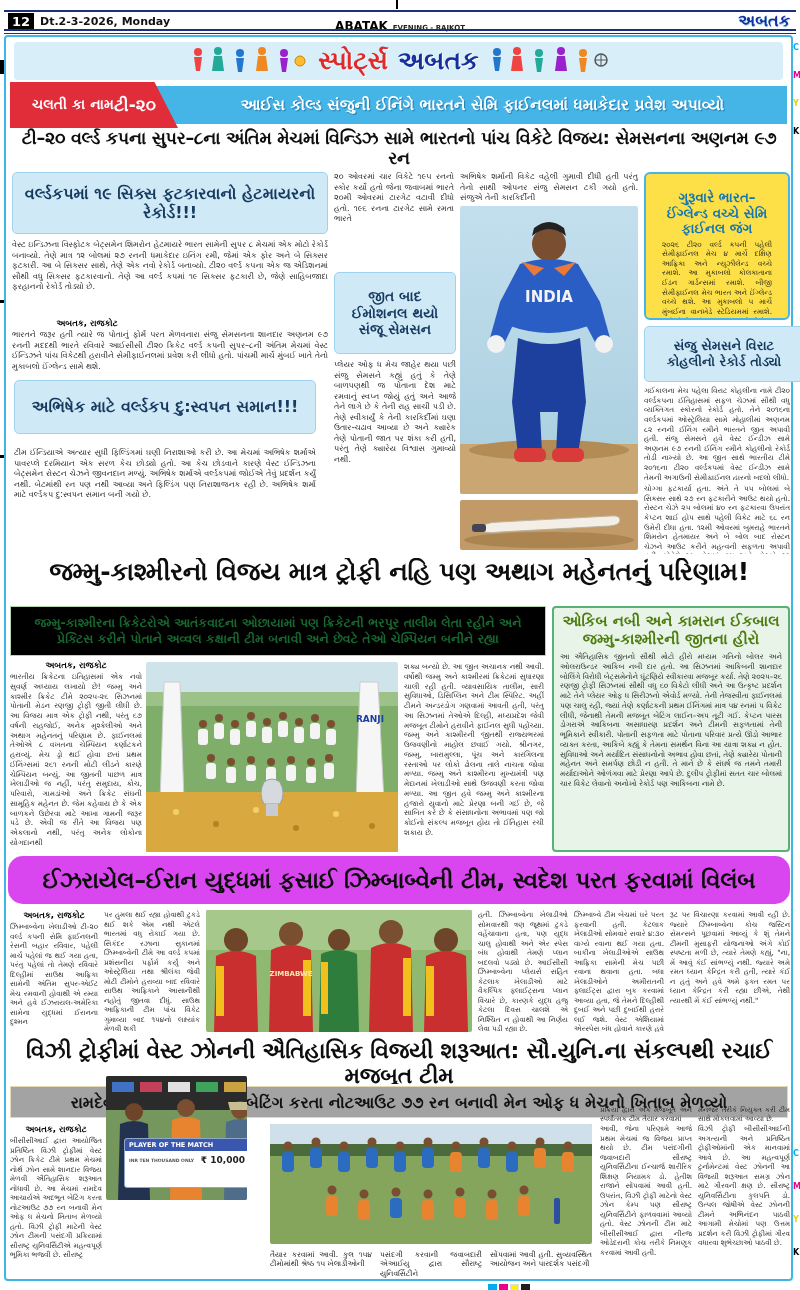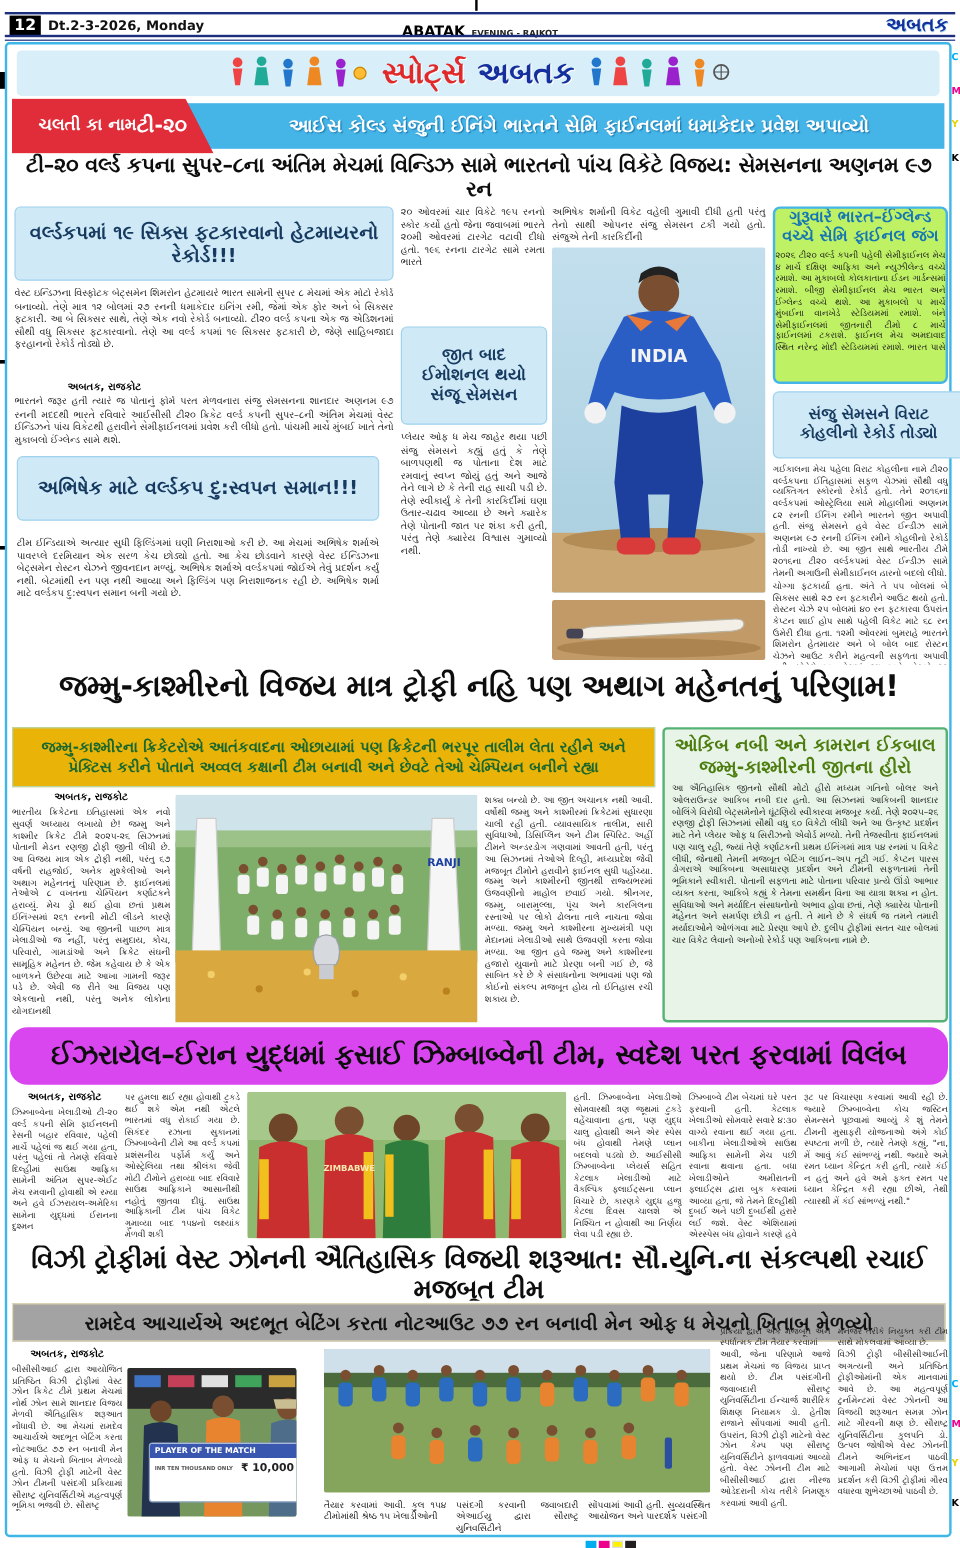--- a/index.html
+++ b/index.html
@@ -144,31 +144,31 @@
 
   <div class="abs photo" style="left:460px;top:500px;width:178px;height:50px;">
     <svg width="178" height="50" viewBox="0 0 178 50">
       <rect width="178" height="50" fill="#c29a68"></rect>
       <ellipse cx="89" cy="40" rx="85" ry="8" fill="#ab8450"></ellipse>
       <path d="M20 30 Q22 22 40 22 L150 16 Q160 15 160 20 Q160 25 150 26 L40 32 Q24 34 20 30 Z" fill="#f3efe6" stroke="#b9b29f" stroke-width="1"></path>
       <rect x="12" y="24" width="14" height="8" rx="3" fill="#445"></rect>
     </svg>
   </div>
 
-  <div class="abs" style="left:644px;top:172px;width:146px;height:148px;background:#bef264;border:2px solid #45b4e6;
-       border-radius:6px;padding:0;box-sizing:border-box;overflow:hidden;">
+  <div class="abs" style="left:644px;top:172px;width:146px;height:148px;background:#fde047;border:2px solid #45b4e6;
+       border-radius:6px;padding:16px;box-sizing:border-box;overflow:hidden;">
     <div style="font-weight:bold;font-size:13.5px;color:#1576b5;text-align:center;line-height:1.15;">ગુરૂવારે ભારત–ઈંગ્લેન્ડ વચ્ચે સેમિ ફાઈનલ જંગ</div>
     <div class="col" style="margin-top:3px;font-size:7.3px;height:86px;">૨૦૨૬ ટી૨૦ વર્લ્ડ કપની પહેલી સેમીફાઈનલ મેચ ૪ માર્ચે દક્ષિણ આફ્રિકા અને ન્યુઝીલેન્ડ વચ્ચે રમાશે. આ મુકાબલો કોલકાતાના ઈડન ગાર્ડન્સમાં રમાશે. બીજી સેમીફાઈનલ મેચ ભારત અને ઈંગ્લેન્ડ વચ્ચે થશે. આ મુકાબલો ૫ માર્ચે મુંબઈના વાનખેડે સ્ટેડિયમમાં રમાશે. બંને સેમીફાઈનલમાં જીતનારી ટીમો ૮ માર્ચે ફાઈનલમાં ટકરાશે. ફાઈનલ મેચ અમદાવાદ સ્થિત નરેન્દ્ર મોદી સ્ટેડિયમમાં રમાશે. ભારત પાસે ઈતિહાસ રચવાની તક હશે, કારણ કે અત્યાર સુધીના ઈતિહાસમાં કોઈ પણ ટીમે સતત ૨ વાર ટી૨૦ વર્લ્ડ કપનો ખિતાબ જીત્યો નથી.</div>
   </div>
   <div class="abs bluebox" style="left:644px;top:326px;width:160px;height:56px;font-size:13px;">સંજુ સેમસને વિરાટ કોહલીનો રેકોર્ડ તોડ્યો</div>
   <div class="abs col" style="left:644px;top:386px;width:146px;height:94px;font-size:7.3px;">ગઈકાલના મેચ પહેલા વિરાટ કોહલીના નામે ટી૨૦ વર્લ્ડકપના ઈતિહાસમાં સફળ ચેઝમાં સૌથી વધુ વ્યક્તિગત સ્કોરનો રેકોર્ડ હતો. તેને ૨૦૧૬ના વર્લ્ડકપમાં ઓસ્ટ્રેલિયા સામે મોહાલીમાં અણનમ ૮૨ રનની ઈનિંગ રમીને ભારતને જીત અપાવી હતી. સંજુ સેમસને હવે વેસ્ટ ઈન્ડીઝ સામે અણનમ ૯૭ રનની ઈનિંગ રમીને કોહલીનો રેકોર્ડ તોડી નાખ્યો છે. આ જીત સાથે ભારતીય ટીમે ૨૦૧૬ના ટી૨૦ વર્લ્ડકપમાં વેસ્ટ ઈન્ડીઝ સામે તેમની અગાઉની સેમીફાઈનલ હારનો બદલો લીધો.</div>
   <div class="abs col" style="left:644px;top:484px;width:146px;height:70px;font-size:7.3px;">ચોગ્ગા ફટકાર્યા હતા. અંતે તે ૫૫ બોલમાં બે સિક્સર સાથે ૨૭ રન ફટકારીને આઉટ થયો હતો. રોસ્ટન ચેઝે ૨૫ બોલમાં ૪૦ રન ફટકારવા ઉપરાંત કેપ્ટન શાઈ હોપ સાથે પહેલી વિકેટ માટે ૬૮ રન ઉમેરી દીધા હતા. ૧૨મી ઓવરમાં બુમરાહે ભારતને શિમરોન હેતમાયર અને બે બોલ બાદ રોસ્ટન ચેઝને આઉટ કરીને મહત્વની સફળતા અપાવી હતી. પોવેલે ૧૯ બોલમાં ૩૪ અને હોલ્ડરે ૨૨ બોલમાં ૩૭ રન ફટકાર્યા હતા. ભારત માટે જસપ્રિત બુમરાહે ચાર ઓવરમાં ૩૬ રન આપીને બે વિકેટ લીધી હતી.</div>
 
   <div class="abs headline" style="left:8px;top:558px;width:782px;height:44px;font-size:25px;">જમ્મુ-કાશ્મીરનો વિજય માત્ર ટ્રોફી નહિ પણ અથાગ મહેનતનું પરિણામ!</div>
-  <div class="abs" style="left:10px;top:606px;width:536px;height:50px;background:#eab308;border:1px solid #b7d6ab;
+  <div class="abs" style="left:10px;top:606px;width:536px;height:50px;background:#000000;border:1px solid #b7d6ab;
        display:flex;align-items:center;justify-content:center;text-align:center;font-weight:bold;
        font-size:12.5px;color:#17672f;line-height:1.25;padding:2px 8px;box-sizing:border-box;">જમ્મુ-કાશ્મીરના ક્રિકેટરોએ આતંકવાદના ઓછાયામાં પણ ક્રિકેટની ભરપૂર તાલીમ લેતા રહીને અને પ્રેક્ટિસ કરીને પોતાને અવ્વલ કક્ષાની ટીમ બનાવી અને છેવટે તેઓ ચેમ્પિયન બનીને રહ્યા</div>
 
   <div class="abs" style="left:552px;top:606px;width:238px;height:246px;background:#e7f4e7;border:2px solid #56b274;
        border-radius:4px;padding:4px 6px;box-sizing:border-box;overflow:hidden;">
     <div style="font-weight:bold;font-size:15px;color:#4d7c0f;text-align:center;line-height:1.2;">ઓકિબ નબી અને કામરાન ઈકબાલ જમ્મુ-કાશ્મીરની જીતના હીરો</div>
     <div class="col" style="margin-top:4px;font-size:7.4px;height:188px;">આ ઐતિહાસિક જીતનો સૌથી મોટો હીરો મધ્યમ ગતિનો બોલર અને ઓલરાઉન્ડર આકિબ નબી દાર હતો. આ સિઝનમાં આકિબની શાનદાર બોલિંગે વિરોધી બેટ્સમેનોને ઘૂંટણિયે સ્વીકારવા મજબૂર કર્યા. તેણે ૨૦૨૫–૨૬ રણજી ટ્રોફી સિઝનમાં સૌથી વધુ ૬૦ વિકેટો લીધી અને આ ઉત્કૃષ્ટ પ્રદર્શન માટે તેને પ્લેયર ઓફ ધ સિરીઝનો એવોર્ડ મળ્યો. તેની તેજસ્વીતા ફાઈનલમાં પણ ચાલુ રહી, જ્યાં તેણે કર્ણાટકની પ્રથમ ઈનિંગમાં માત્ર ૫૪ રનમાં ૫ વિકેટ લીધી, જેનાથી તેમની મજબૂત બેટિંગ લાઈન–અપ તૂટી ગઈ. કેપ્ટન પારસ ડોગરાએ આકિબના અસાધારણ પ્રદર્શન અને ટીમની સફળતામાં તેની ભૂમિકાને સ્વીકારી. પોતાની સફળતા માટે પોતાના પરિવાર પ્રત્યે ઊંડો આભાર વ્યક્ત કરતા, આકિબે કહ્યું કે તેમના સમર્થન વિના આ યાત્રા શક્ય ન હોત. સુવિધાઓ અને મર્યાદિત સંસાધનોનો અભાવ હોવા છતાં, તેણે ક્યારેય પોતાની મહેનત અને સમર્પણ છોડી ન હતી. તે માને છે કે સંઘર્ષ જ તમને તમારી મર્યાદાઓને ઓળંગવા માટે પ્રેરણા આપે છે. દુલીપ ટ્રોફીમાં સતત ચાર બોલમાં ચાર વિકેટ લેવાનો અનોખો રેકોર્ડ પણ આકિબના નામે છે.</div>
   </div>
 
   <div class="abs dateline" style="left:10px;top:660px;width:132px;">અબતક, રાજકોટ</div>
@@ -257,21 +257,21 @@
   <div class="abs headline" style="left:8px;top:1038px;width:782px;height:46px;font-size:22px;">વિઝી ટ્રોફીમાં વેસ્ટ ઝોનની ઐતિહાસિક વિજયી શરૂઆત: સૌ.યુનિ.ના સંકલ્પથી રચાઈ મજબૂત ટીમ</div>
   <div class="abs" style="left:10px;top:1086px;width:778px;height:32px;background:#a3a3a3;border:1px solid #e4d9b2;
        display:flex;align-items:center;justify-content:center;font-weight:bold;font-size:16px;color:#111;">રામદેવ આચાર્યએ અદભૂત બેટિંગ કરતા નોટઆઉટ ૭૭ રન બનાવી મેન ઓફ ધ મેચનો ખિતાબ મેળવ્યો</div>
 
   <div class="abs col" style="left:600px;top:1106px;width:92px;height:16px;font-size:7px;">પ્રક્રિયા દ્વારા એક મજબૂત અને સ્પર્ધાત્મક ટીમ તૈયાર કરવામાં</div>
   <div class="abs col" style="left:698px;top:1106px;width:92px;height:16px;font-size:7px;">મેનેજર તરીકે નિયુક્ત કરી ટીમ સાથે મોકલવામાં આવ્યા છે.</div>
 
   <div class="abs dateline" style="left:10px;top:1124px;width:92px;">અબતક, રાજકોટ</div>
   <div class="abs col" style="left:10px;top:1136px;width:92px;height:148px;font-size:7.2px;">બીસીસીઆઈ દ્વારા આયોજિત પ્રતિષ્ઠિત વિઝી ટ્રોફીમાં વેસ્ટ ઝોન ક્રિકેટ ટીમે પ્રથમ મેચમાં નોર્થ ઝોન સામે શાનદાર વિજય મેળવી ઐતિહાસિક શરૂઆત નોંધાવી છે. આ મેચમાં રામદેવ આચાર્યએ અદભૂત બેટિંગ કરતા નોટઆઉટ ૭૭ રન બનાવી મેન ઓફ ધ મેચનો ખિતાબ મેળવ્યો હતો. વિઝી ટ્રોફી માટેની વેસ્ટ ઝોન ટીમની પસંદગી પ્રક્રિયામાં સૌરાષ્ટ્ર યુનિવર્સિટીએ મહત્વપૂર્ણ ભૂમિકા ભજવી છે. સૌરાષ્ટ્ર</div>
 
-  <div class="abs photo" style="left:106px;top:1140px;width:141px;height:124px;">
+  <div class="abs photo" style="left:106px;top:1076px;width:141px;height:124px;">
     <svg width="160" height="124" viewBox="0 0 160 124">
       <rect width="160" height="124" fill="#75975e"></rect>
       <rect width="160" height="34" fill="#2b2b2b"></rect>
       <rect x="6" y="6" width="22" height="10" fill="#3f72c4"></rect>
         <rect x="34" y="6" width="22" height="10" fill="#c43f58"></rect>
       <rect x="62" y="6" width="22" height="10" fill="#e0e0e0"></rect>
         <rect x="90" y="6" width="22" height="10" fill="#3fa35c"></rect>
       <rect x="118" y="6" width="22" height="10" fill="#caa23f"></rect>
       <circle cx="28" cy="36" r="9" fill="#6e4528"></circle>
         <path d="M14 48 Q28 42 42 48 L44 124 L12 124 Z" fill="#23324e"></path>

